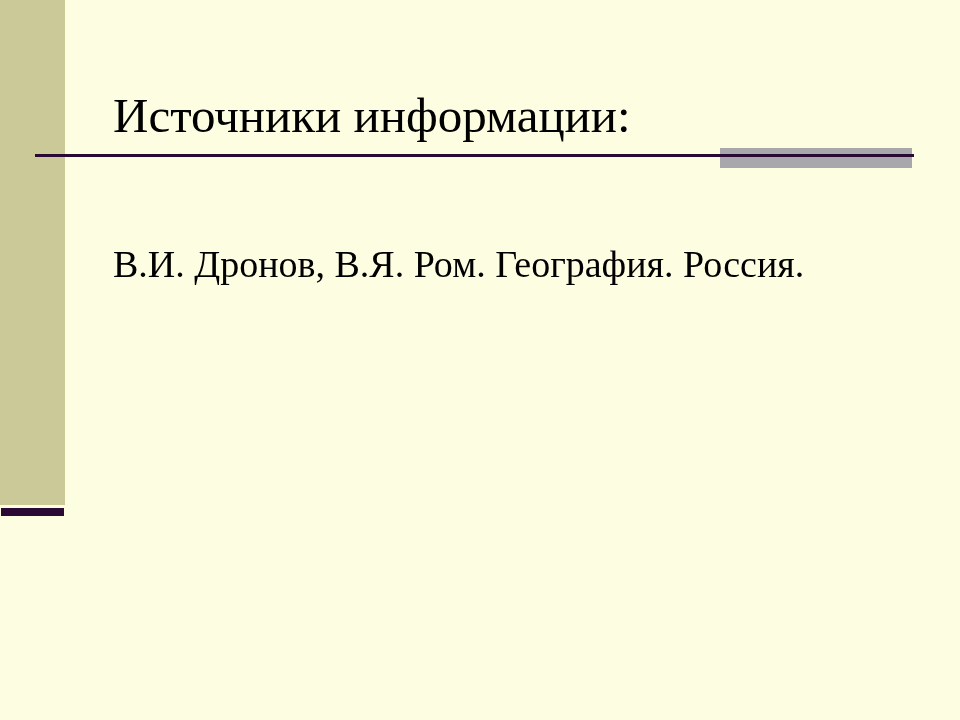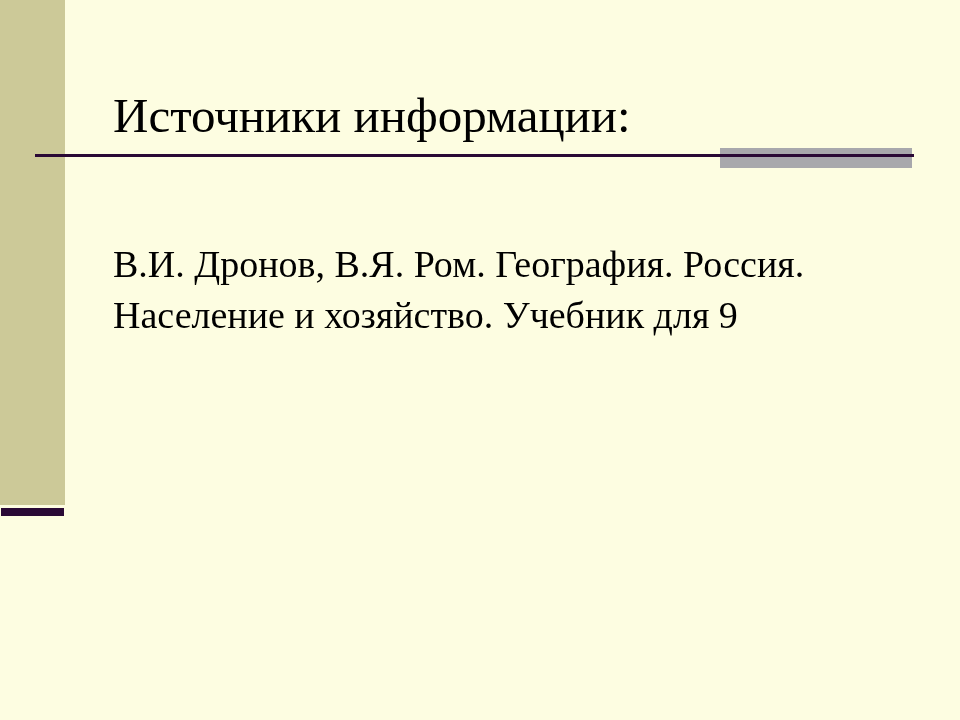--- a/index.html
+++ b/index.html
@@ -72,15 +72,14 @@
 <body>
 
 <div class="slide">
   <div class="left-bar"></div>
   <div class="left-bar-underline"></div>
   <div class="gray-accent"></div>
   <div class="title-rule"></div>
   <h1 class="slide-title" style="font-weight: normal;">Источники информации:</h1>
   <div class="slide-body">
     <div class="body-line">В.И. Дронов, В.Я. Ром. География. Россия.</div>
-    <div class="body-line">Население и хозяйство. Учебник для 9</div>
   </div>
 </div>
 
 </body></html>

